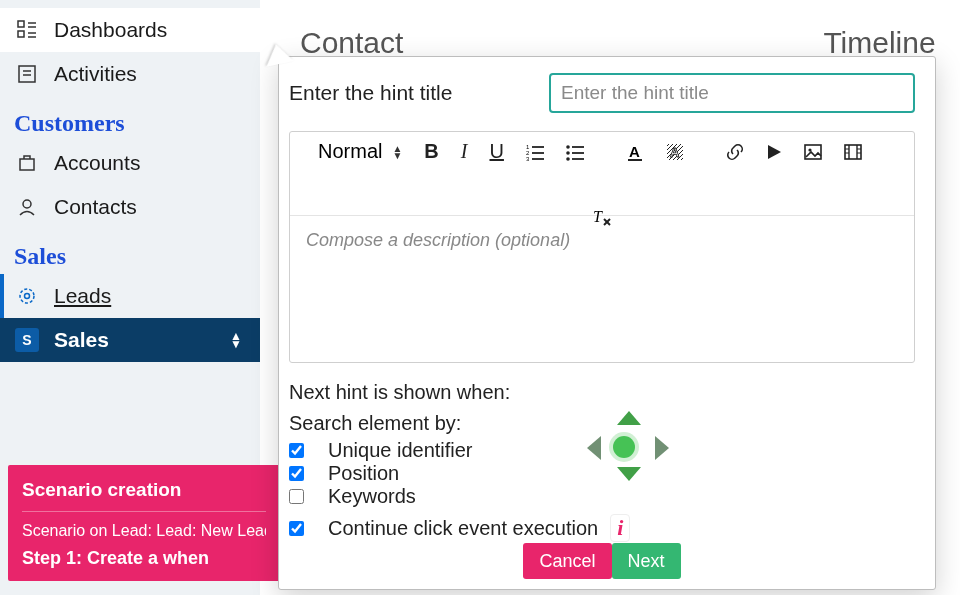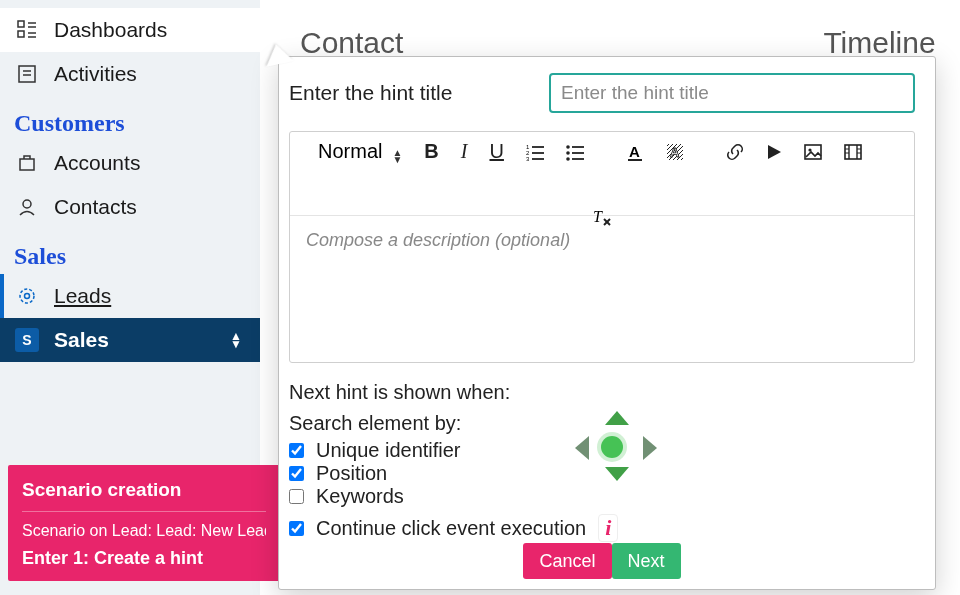--- a/index.html
+++ b/index.html
@@ -147,21 +147,21 @@
   align-items: center;
   gap: 22px;
   padding: 8px 28px;
   border-bottom: 1px solid #e4e4e4;
   flex-wrap: wrap;
   height: 84px;
 }
 .tool-sel {
   font-size: 20px;
   display: flex;
-  align-items: flex-end;
+  align-items: center;
   gap: 10px;
 }
 .sel-arrows { display:flex; flex-direction:column; line-height:7px; font-size:10px; color:#333;}
 .tbtn { font-size: 20px; cursor: pointer; display:inline-flex; align-items:center; color:#222; }
 .editor-body {
   padding: 14px 16px;
   font-size: 18px;
   font-style: italic;
   color: #888;
 }
@@ -184,21 +184,21 @@
   background: #fff;
 }
 
 .cols {
   display: flex;
   gap: 110px;
   margin-top: 8px;
 }
 .col { }
 .col .hdr { font-size: 20px; color:#222; margin-bottom: 4px;}
-.chk { display:flex; align-items:center; gap:12px; font-size: 20px; color:#222; margin-bottom: 0px;}
+.chk { display:flex; align-items:center; gap:24px; font-size: 20px; color:#222; margin-bottom: 0px;}
 .chk input { width:15px; height:15px; }
 
 .tip-pos {
   margin-top: 2px;
   position: relative;
   width: 90px; height: 64px;
 }
 .triA { position:absolute; width:0;height:0; }
 .tri-up { border-left:12px solid transparent; border-right:12px solid transparent; border-bottom:14px solid #41a047; left:34px; top:-3px;}
 .tri-down { border-left:12px solid transparent; border-right:12px solid transparent; border-top:14px solid #41a047; left:34px; bottom:-3px;}
@@ -295,21 +295,21 @@
     <span class="expand-arrows">
         <span>▲</span>
         <span>▼</span>
       </span>
   </div>
 </div>
 
 <div class="scenario-box">
   <div class="title">Scenario creation</div>
   <div class="line1">Scenario on Lead: Lead: New Lead</div>
-  <div class="line2">Enter 1: Create a hint</div>
+  <div class="line2">Step 1: Create a when</div>
 </div>
 
 <div class="bg-headers">
   <span>Contact</span>
   <span>Timeline</span>
 </div>
 
 <div class="pointer"></div>
 
 <div class="modal">

